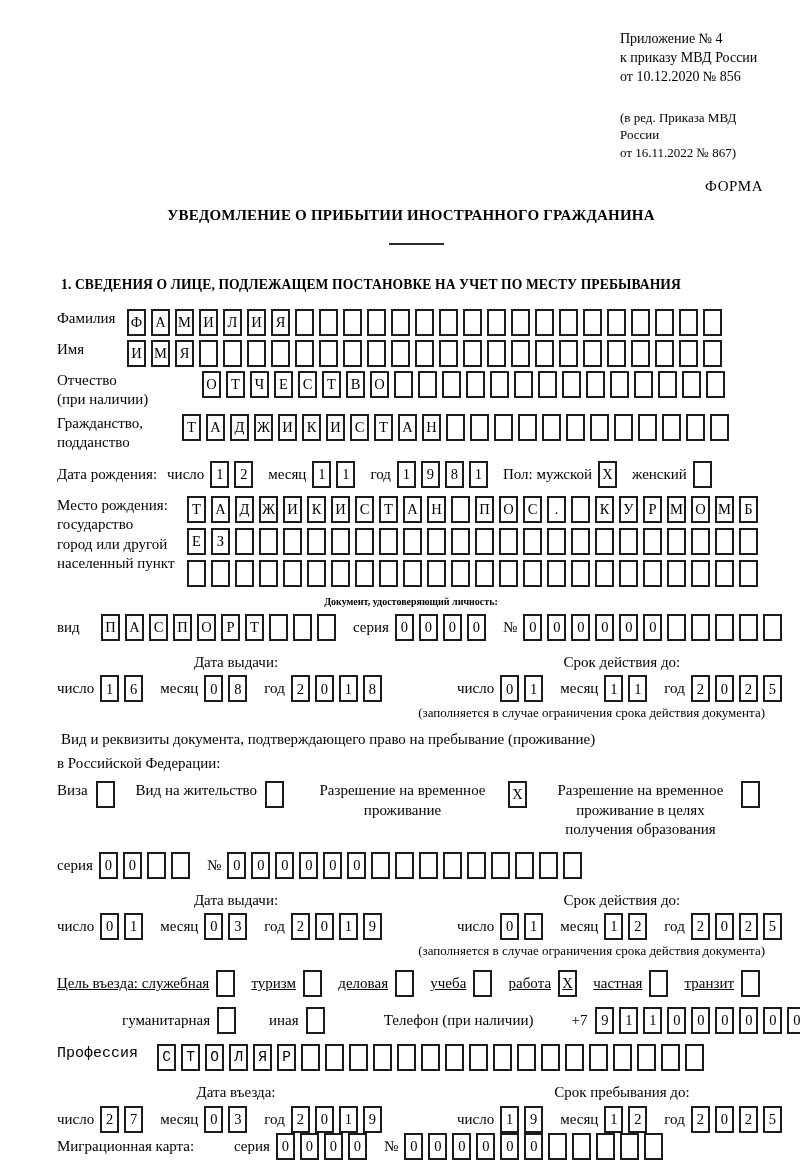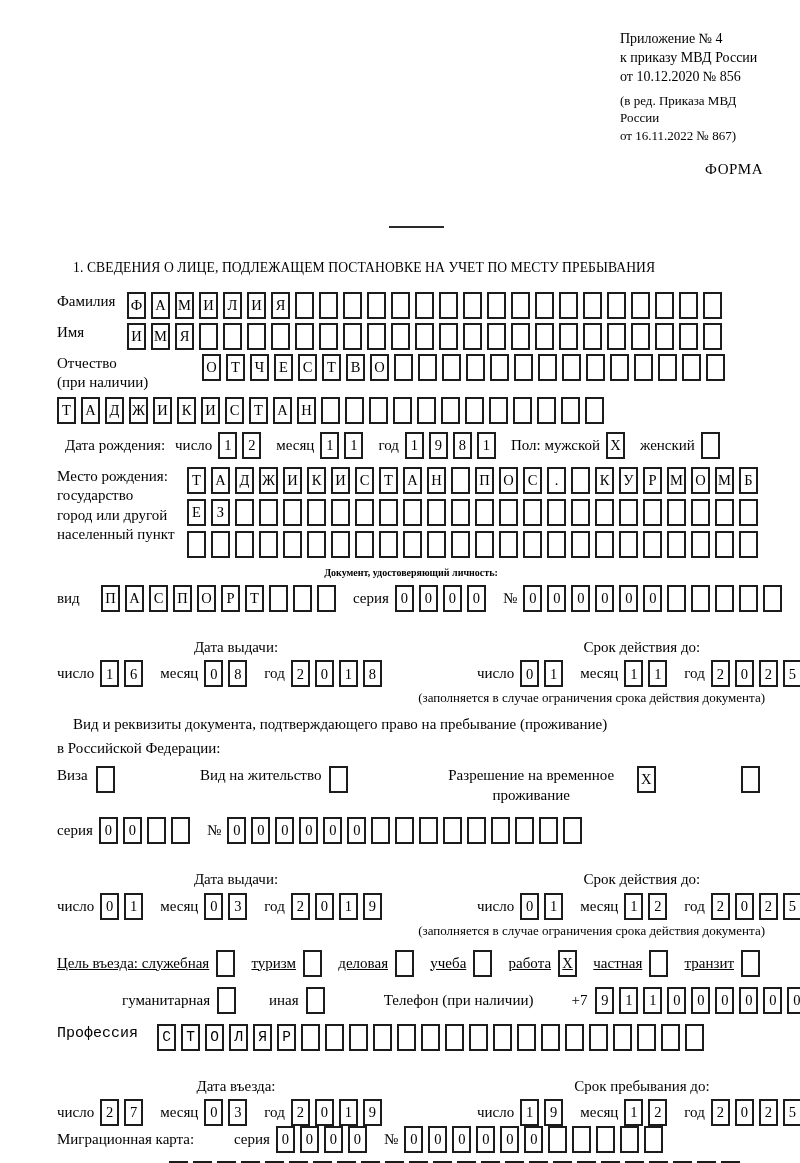--- a/index.html
+++ b/index.html
@@ -3,55 +3,55 @@
 <meta charset="utf-8">
 <style>
   html,body{margin:0;padding:0;}
   body{
     width:800px;height:1163px;box-sizing:border-box;
     padding:30px 35px 10px 57px;background:#ffffff;color:#000;
     font-family:"Liberation Serif","DejaVu Serif",serif;
     font-size:15px;line-height:1.3;overflow:hidden;
   }
   .appendix{margin-left:563px;font-size:14px;line-height:1.35;}
-  .appendix .edition{font-size:13px;margin-top:5px;}
+  .appendix .edition{font-size:13px;margin-top:22px;}
   .forma{text-align:right;font-weight:normal;margin:16px 2px 6px 0;font-size:15px;letter-spacing:.5px;}
   .title{text-align:center;font-weight:bold;font-size:15px;line-height:1.65;margin-top:4px;letter-spacing:.2px;}
   .blank{display:inline-block;width:55px;border-bottom:2px solid #2a2a2a;margin-left:10px;}
-  .sec{font-weight:normal;font-size:13.6px;margin:24px 16px 15px;white-space:nowrap;letter-spacing:.1px;}
+  .sec{font-weight:bold;font-size:13.6px;margin:24px 4px 15px;white-space:nowrap;letter-spacing:.1px;}
 
   .row{display:flex;align-items:flex-start;margin-bottom:4px;}
   .ai-c{align-items:center;}
   .lbl{flex:none;}
   .pre{white-space:pre-line;}
   .w70{width:70px}.w145{width:145px}.w125{width:125px}.w130{width:130px}
   .w44{width:44px}.w100{width:100px}.w112{width:112px}.w165{width:165px}
 
   .cells{display:flex;flex:none;}
   .cell{flex:none;width:15px;height:23px;border:2px solid #1c1c1c;margin-right:5px;
         display:flex;align-items:center;justify-content:center;font-size:14.5px;background:#fff;}
   .mb{margin-bottom:5px;}
 
   .dg{display:flex;align-items:center;margin-left:10px;}
   .dg>span:first-child{margin-right:6px;}
 
   .docline{text-align:center;font-weight:bold;font-size:10px;margin:8px 0 6px;}
 
   .msp{margin:0 6px 0 12px;flex:none;}
 
-  .dates{display:flex;margin-top:26px;gap:20px;}
+  .dates{display:flex;margin-top:12px;}
   .dcol-l{width:358px;flex:none;}
   .dcol-r{flex:1;padding-left:42px;box-sizing:border-box;}
   .dhead{text-align:center;margin-bottom:3px;}
   .dline{display:flex;align-items:center;}
   .t1{margin-right:6px;flex:none;}
   .t2{margin:0 6px 0 12px;flex:none;}
   .note{text-align:right;font-size:13px;margin:3px 0 8px;}
 
-  .permtext{margin:6px 16px 2px;}
+  .permtext{margin:6px 4px 2px;}
   .permtext2{margin:4px 0 8px;}
   .cbrow{display:flex;justify-content:space-between;align-items:flex-start;margin:8px 0 12px;}
   .cbitem{display:flex;align-items:flex-start;}
   .cbtext{margin-right:8px;}
   .c{text-align:center;}
   .mw195{max-width:195px}.mw185{max-width:185px}
 
   .purpose{display:flex;justify-content:space-between;align-items:center;margin-top:10px;text-decoration:underline;}
   .pitem{display:flex;align-items:center;}
   .pitem>span:first-child{margin-right:7px;}
@@ -70,21 +70,21 @@
   <div>от 10.12.2020 № 856</div>
   <div class="edition">
     <div>(в ред. Приказа МВД России</div>
     <div>от 16.11.2022 № 867)</div>
   </div>
 </div>
 
 <div class="forma">ФОРМА</div>
 
 <div class="title">
-  <br>
+  <span>УВЕДОМЛЕНИЕ О ПРИБЫТИИ ИНОСТРАННОГО ГРАЖДАНИНА</span><br>
   <span class="blank"></span>
 </div>
 
 <div class="sec">1. СВЕДЕНИЯ О ЛИЦЕ, ПОДЛЕЖАЩЕМ ПОСТАНОВКЕ НА УЧЕТ ПО МЕСТУ ПРЕБЫВАНИЯ</div>
 
 <div class="row">
   <div class="lbl w70">Фамилия</div>
   <div class="cells">
       <span class="cell">Ф</span>
       <span class="cell">А</span>
@@ -168,20 +168,22 @@
       <span class="cell"></span>
       <span class="cell"></span>
       <span class="cell"></span>
       <span class="cell"></span>
       <span class="cell"></span>
       <span class="cell"></span>
     </div>
 </div>
 
 <div class="row">
+  <div class="lbl w125 pre">Гражданство,
+подданство</div>
   <div class="cells">
       <span class="cell">Т</span>
       <span class="cell">А</span>
       <span class="cell">Д</span>
       <span class="cell">Ж</span>
       <span class="cell">И</span>
       <span class="cell">К</span>
       <span class="cell">И</span>
       <span class="cell">С</span>
       <span class="cell">Т</span>
@@ -195,21 +197,21 @@
       <span class="cell"></span>
       <span class="cell"></span>
       <span class="cell"></span>
       <span class="cell"></span>
       <span class="cell"></span>
       <span class="cell"></span>
       <span class="cell"></span>
     </div>
 </div>
 
-<div class="row ai-c" style="margin-top:8px;margin-left:8px;">
+<div class="row ai-c" style="margin-top:8px;">
   <div class="lbl">Дата рождения:</div>
   <div class="dg">
     <span>число</span>
     <span class="cells">
         <span class="cell">1</span>
         <span class="cell">2</span>
       </span>
   </div>
   <div class="dg">
     <span>месяц</span>
@@ -431,20 +433,21 @@
         <span class="cell"></span>
       </span>
   </div>
   <div class="cbitem">
     <span class="cbtext c mw195">Разрешение на временное проживание</span>
     <span class="cells">
         <span class="cell">X</span>
       </span>
   </div>
   <div class="cbitem">
+    <span class="cbtext c mw185">Разрешение на временное проживание в целях получения образования</span>
     <span class="cells">
         <span class="cell"></span>
       </span>
   </div>
 </div>
 
 <div class="row ai-c">
   <div class="lbl">серия</div>
   <span class="msp" style="margin-left:6px;margin-right:0;"></span>
   <span class="cells">

